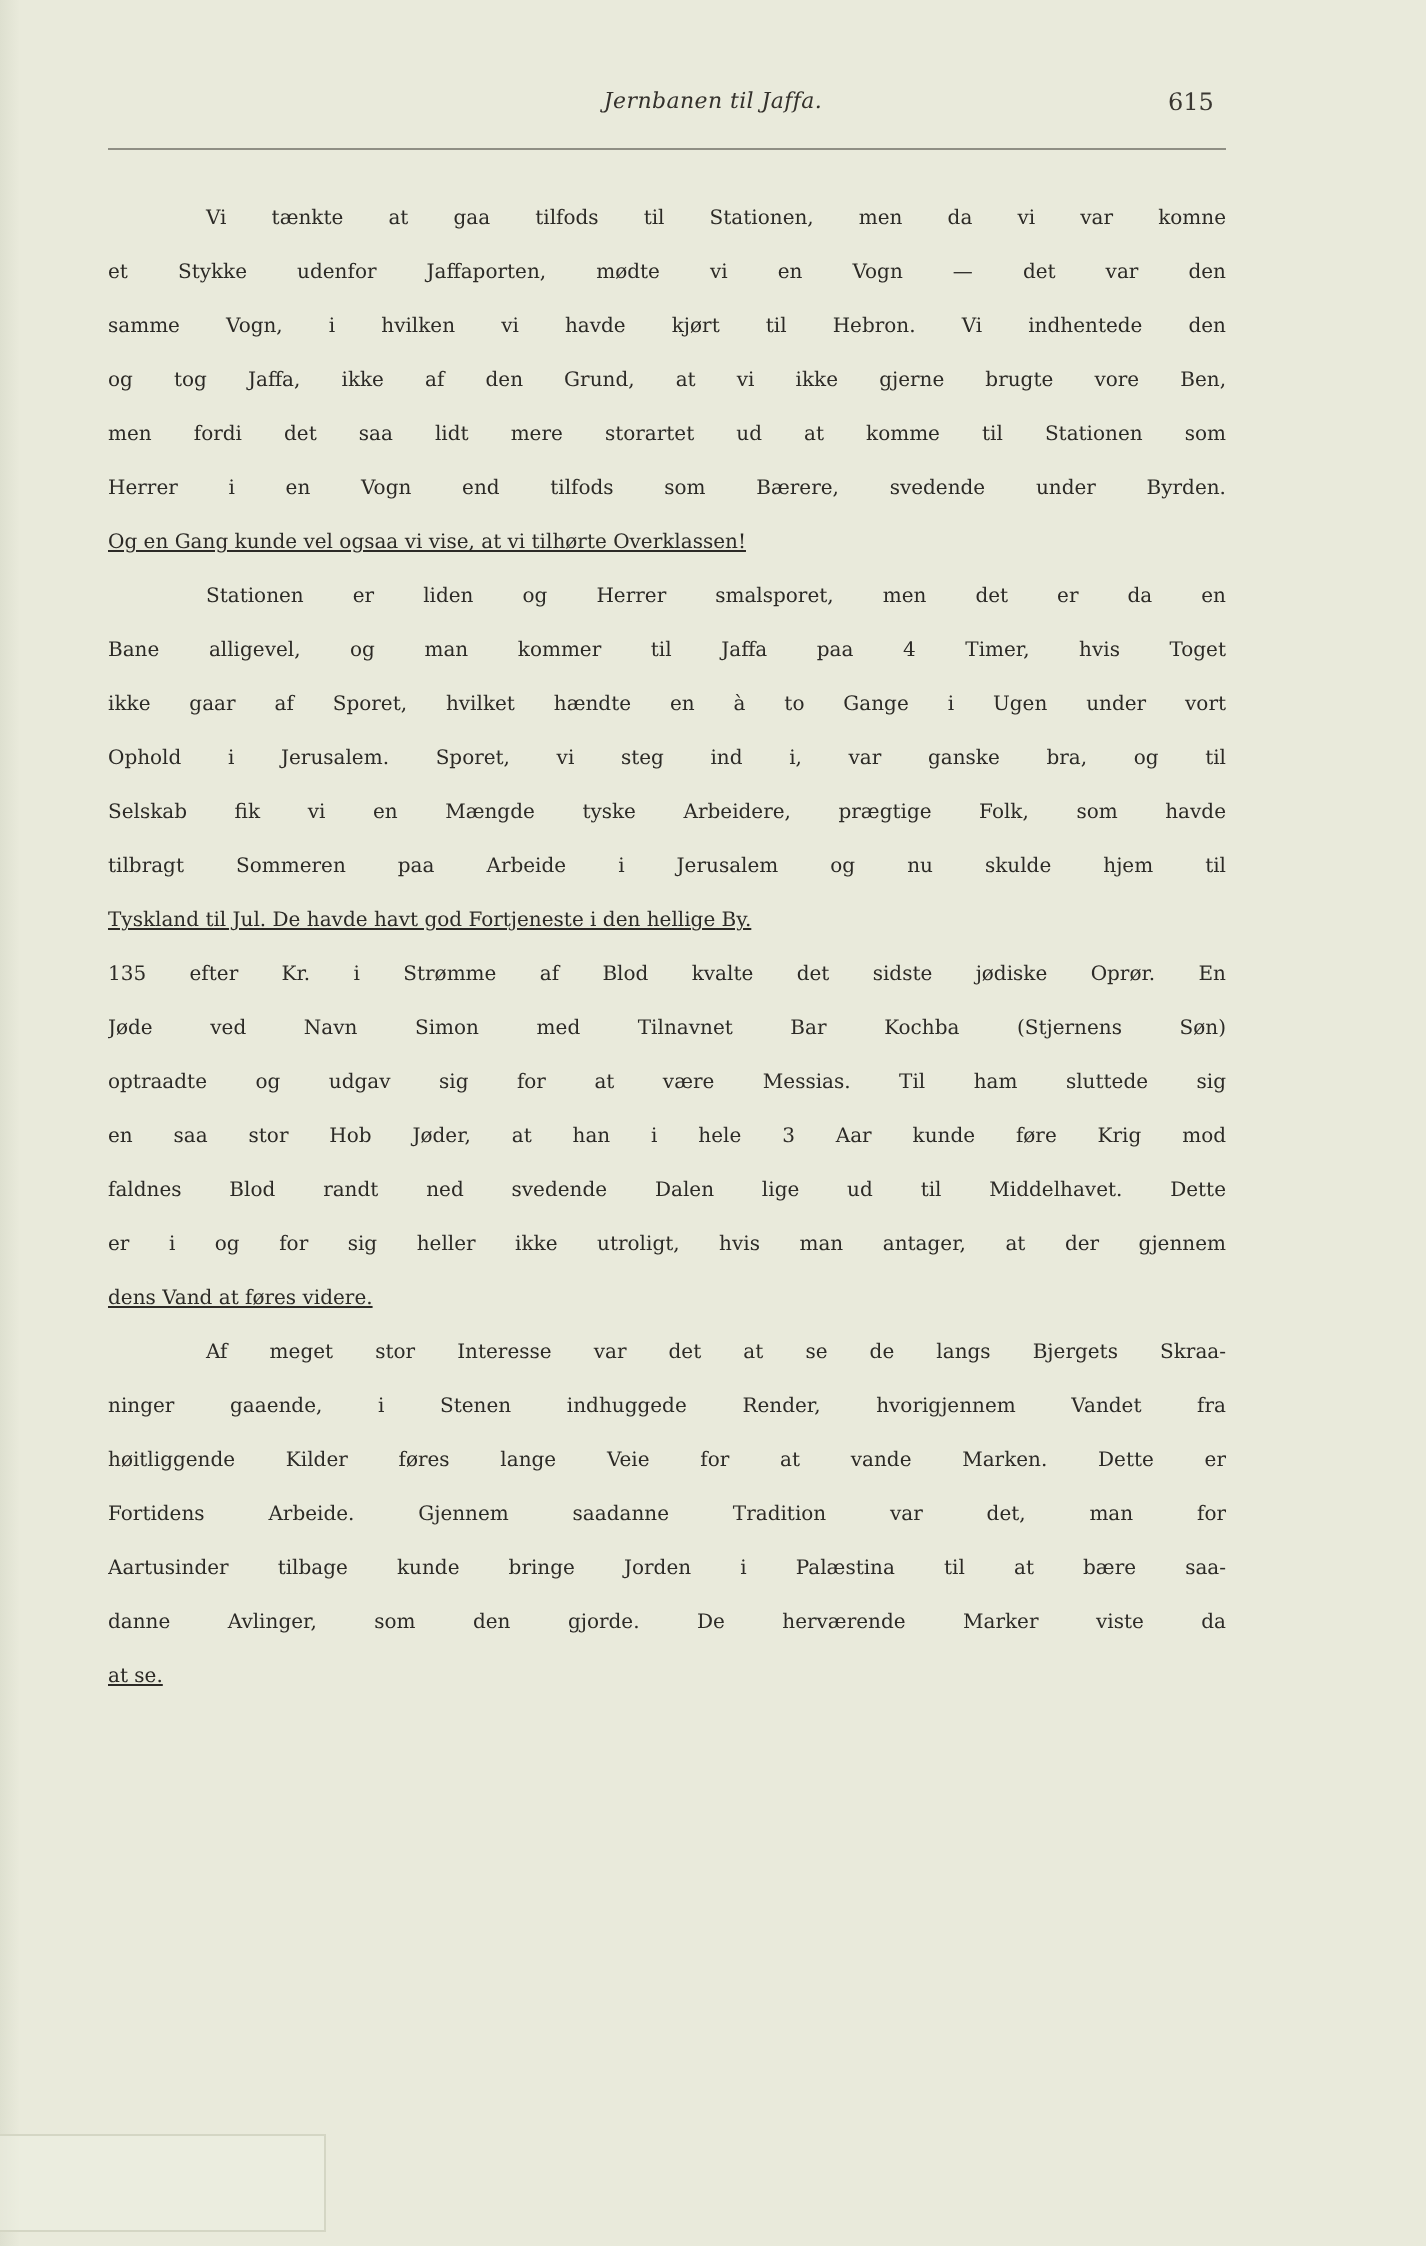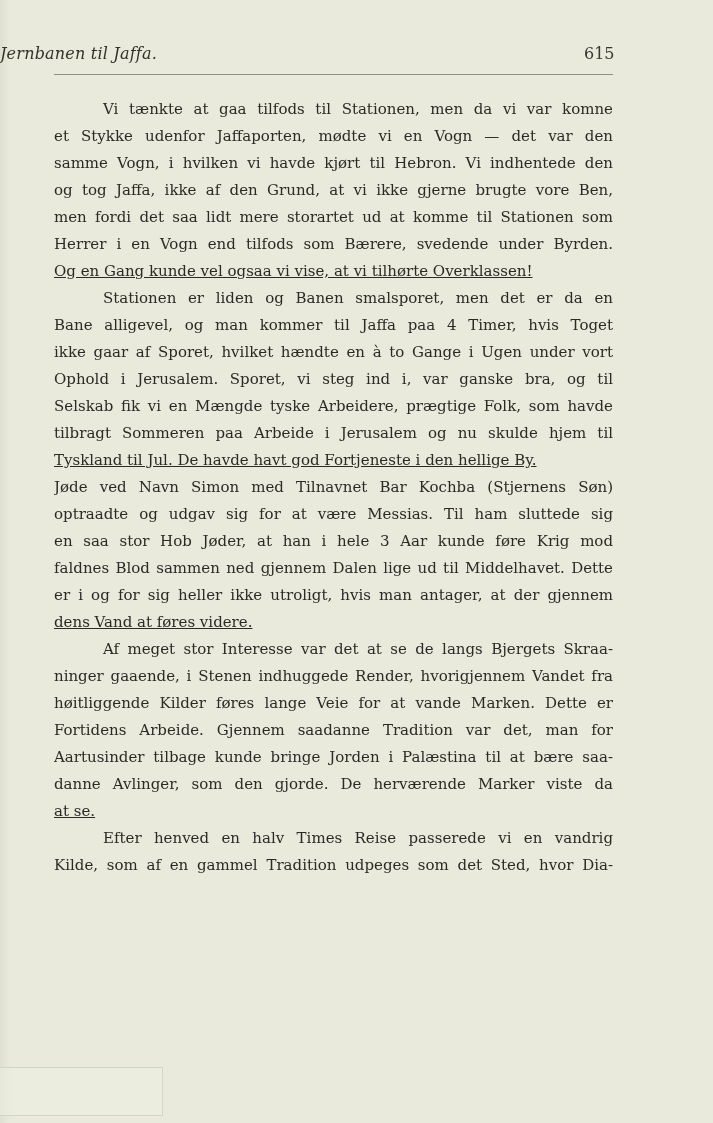--- a/index.html
+++ b/index.html
@@ -27,52 +27,52 @@
       position: absolute;
       left: 0;
       width: 713px;
       top: 44px;
       height: 26px;
     }
     .running-title {
       position: absolute;
       left: 0;
       width: 713px;
-      text-align: left;
+      text-align: center;
       top: 0;
-      font-size: 16px;
+      font-size: 11px;
       letter-spacing: 0.2px;
       font-style: italic;
       color: #34312c;
     }
     .page-number {
       position: absolute;
       left: 584px;
       top: 0;
-      font-size: 16px;
+      font-size: 12px;
       color: #3a3732;
     }
     .head-rule {
       position: absolute;
       left: 54px;
       top: 74px;
       width: 559px;
       height: 0;
       border-top: 1px solid #8f8f84;
     }
     .text-block {
       position: absolute;
       left: 54px;
       top: 96px;
       width: 559px;
     }
     .line {
       height: 27px;
       line-height: 27px;
-      font-size: 15px;
+      font-size: 10px;
       white-space: nowrap;
       text-align: justify;
       text-align-last: justify;
       overflow: hidden;
     }
     .line.indent {
       padding-left: 49px;
     }
     .line.last {
       text-align-last: left;
@@ -107,50 +107,47 @@
       <div class="line indent">Vi tænkte at gaa tilfods til Stationen, men da vi var komne</div>
       <div class="line">et Stykke udenfor Jaffaporten, mødte vi en Vogn — det var den</div>
       <div class="line">samme Vogn, i hvilken vi havde kjørt til Hebron. Vi indhentede den</div>
       <div class="line">og tog Jaffa, ikke af den Grund, at vi ikke gjerne brugte vore Ben,</div>
       <div class="line">men fordi det saa lidt mere storartet ud at komme til Stationen som</div>
       <div class="line">Herrer i en Vogn end tilfods som Bærere, svedende under Byrden.</div>
       <div class="line last">Og en Gang kunde vel ogsaa vi vise, at vi tilhørte Overklassen!</div>
     </div>
 
     <div class="paragraph">
-      <div class="line indent">Stationen er liden og Banen smalsporet, men det er da en</div>
+      <div class="line indent">Stationen er liden og Herrer smalsporet, men det er da en</div>
       <div class="line">Bane alligevel, og man kommer til Jaffa paa 4 Timer, hvis Toget</div>
       <div class="line">ikke gaar af Sporet, hvilket hændte en à to Gange i Ugen under vort</div>
       <div class="line">Ophold i Jerusalem. Sporet, vi steg ind i, var ganske bra, og til</div>
       <div class="line">Selskab fik vi en Mængde tyske Arbeidere, prægtige Folk, som havde</div>
       <div class="line">tilbragt Sommeren paa Arbeide i Jerusalem og nu skulde hjem til</div>
       <div class="line last">Tyskland til Jul. De havde havt god Fortjeneste i den hellige By.</div>
     </div>
 
     <div class="paragraph">
+      <div class="line">135 efter Kr. i Strømme af Blod kvalte det sidste jødiske Oprør. En</div>
       <div class="line">Jøde ved Navn Simon med Tilnavnet Bar Kochba (Stjernens Søn)</div>
       <div class="line">optraadte og udgav sig for at være Messias. Til ham sluttede sig</div>
       <div class="line">en saa stor Hob Jøder, at han i hele 3 Aar kunde føre Krig mod</div>
-      <div class="line">faldnes Blod sammen ned gjennem Dalen lige ud til Middelhavet. Dette</div>
+      <div class="line">faldnes Blod randt ned svedende Dalen lige ud til Middelhavet. Dette</div>
       <div class="line">er i og for sig heller ikke utroligt, hvis man antager, at der gjennem</div>
       <div class="line last">dens Vand at føres videre.</div>
     </div>
 
     <div class="paragraph">
       <div class="line indent">Af meget stor Interesse var det at se de langs Bjergets Skraa-</div>
       <div class="line">ninger gaaende, i Stenen indhuggede Render, hvorigjennem Vandet fra</div>
       <div class="line">høitliggende Kilder føres lange Veie for at vande Marken. Dette er</div>
       <div class="line">Fortidens Arbeide. Gjennem saadanne Tradition var det, man for</div>
       <div class="line">Aartusinder tilbage kunde bringe Jorden i Palæstina til at bære saa-</div>
       <div class="line">danne Avlinger, som den gjorde. De herværende Marker viste da</div>
       <div class="line last">at se.</div>
     </div>
 
-    <div class="paragraph">
-      <div class="line indent">Efter henved en halv Times Reise passerede vi en vandrig</div>
-      <div class="line">Kilde, som af en gammel Tradition udpeges som det Sted, hvor Dia-</div>
-    </div>
 
   </div>
 
   <div class="stamp-box"></div>
 
 </div>
 
 </body></html>

